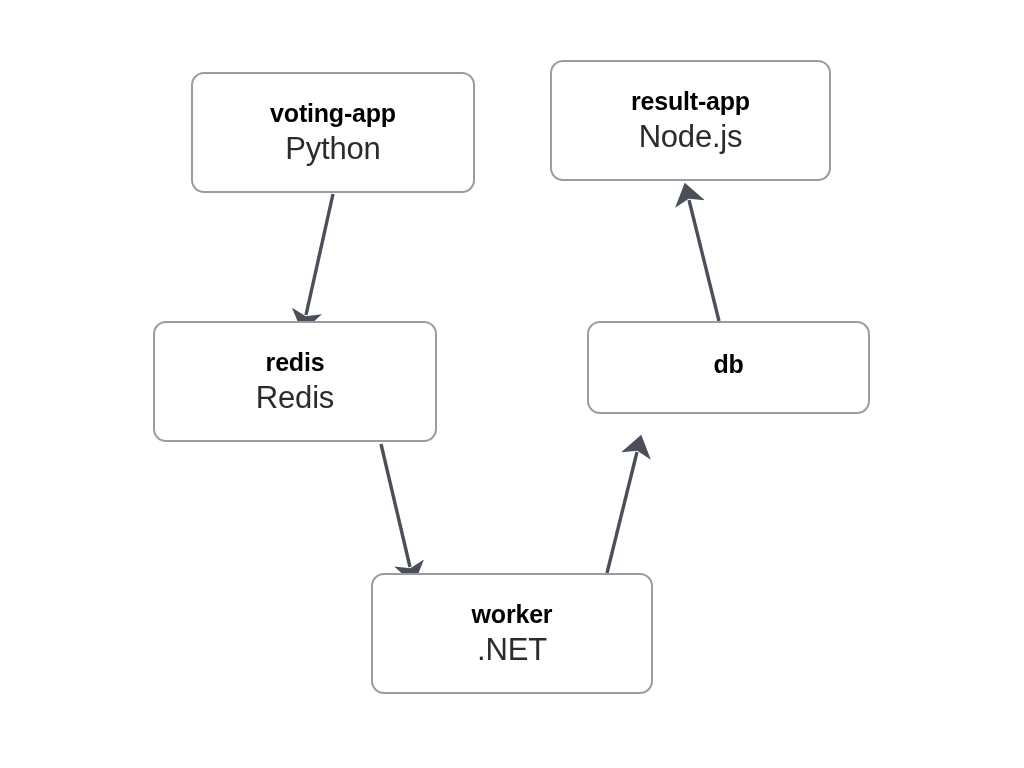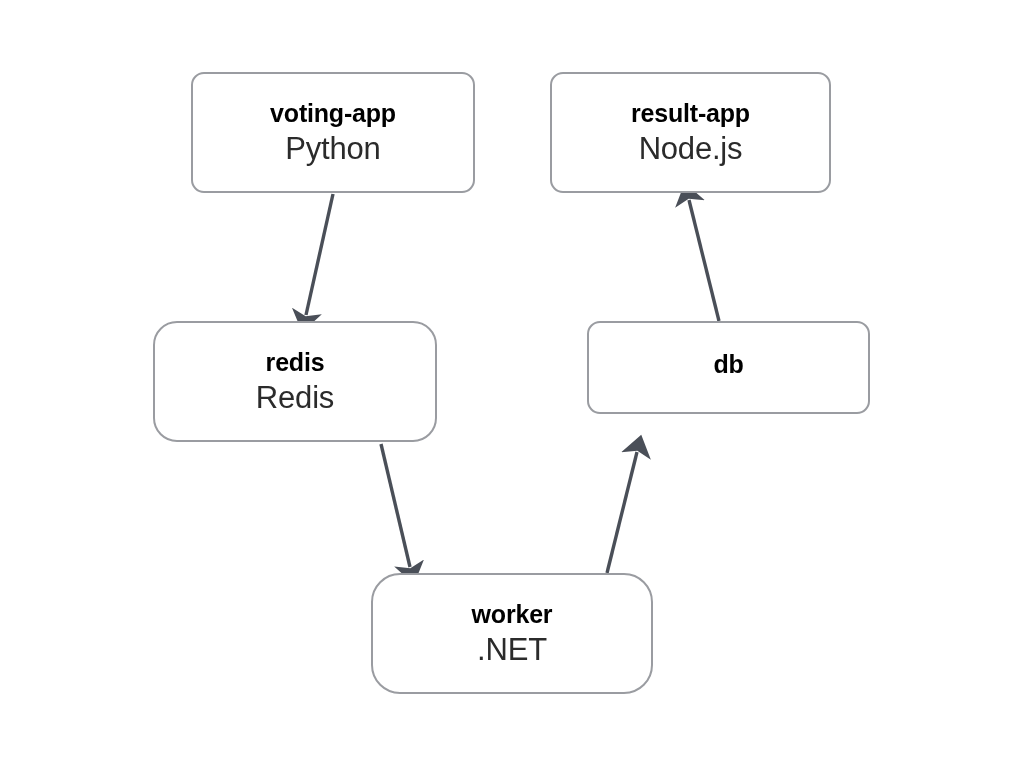--- a/index.html
+++ b/index.html
@@ -60,24 +60,24 @@
 
   .node-subtitle {
     font-size: 31px;
     font-weight: normal;
     color: #2b2b2b;
     letter-spacing: -0.2px;
   }
 
   
   #node-voting-app { left: 191px;  top: 72px;  width: 284px; height: 121px; }
-  #node-result-app { left: 550px;  top: 72px;  width: 281px; height: 121px; }
-  #node-redis      { left: 153px;  top: 321px; width: 284px; height: 121px; border-radius: 24px; }
+  #node-result-app { left: 550px;  top: 60px;  width: 281px; height: 121px; }
+  #node-redis      { left: 153px;  top: 321px; width: 284px; height: 121px; }
   #node-db         { left: 587px;  top: 321px; width: 283px; height: 93px; }
-  #node-worker     { left: 371px;  top: 573px; width: 282px; height: 121px; border-radius: 29px; }
+  #node-worker     { left: 371px;  top: 573px; width: 282px; height: 121px; }
 </style>
 </head>
 <body>
 
 <div id="diagram-canvas">
 
   <svg id="edge-layer" viewBox="0 0 1024 768" width="1024" height="768" xmlns="http://www.w3.org/2000/svg">
     <defs>
       <marker id="arrowhead" markerWidth="7" markerHeight="9" refX="1.2" refY="4.5" orient="auto" markerUnits="strokeWidth">
         <path d="M 0,0 L 6.4,4.5 L 0,9 L 1.6,4.5 Z" fill="#4a4f58"></path>

